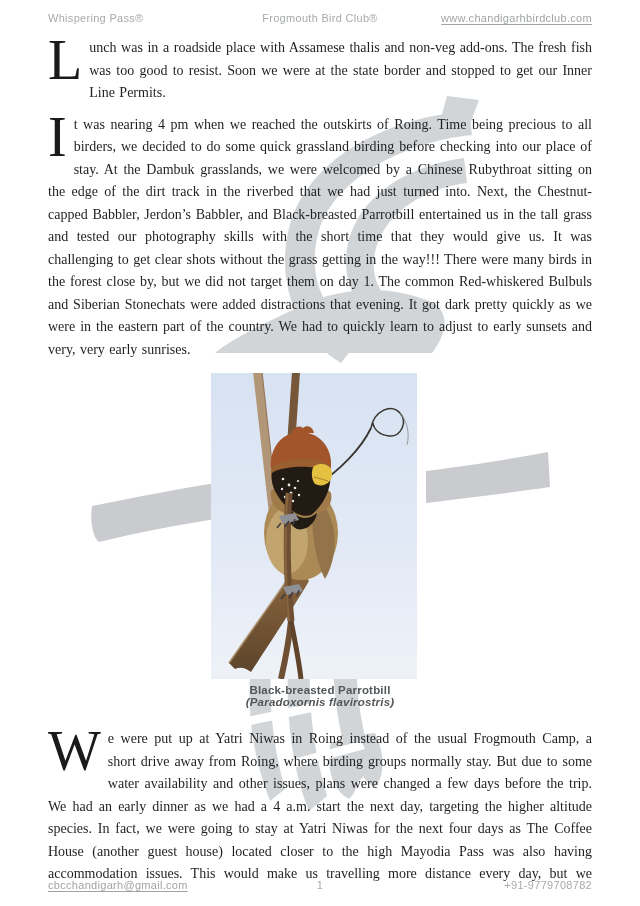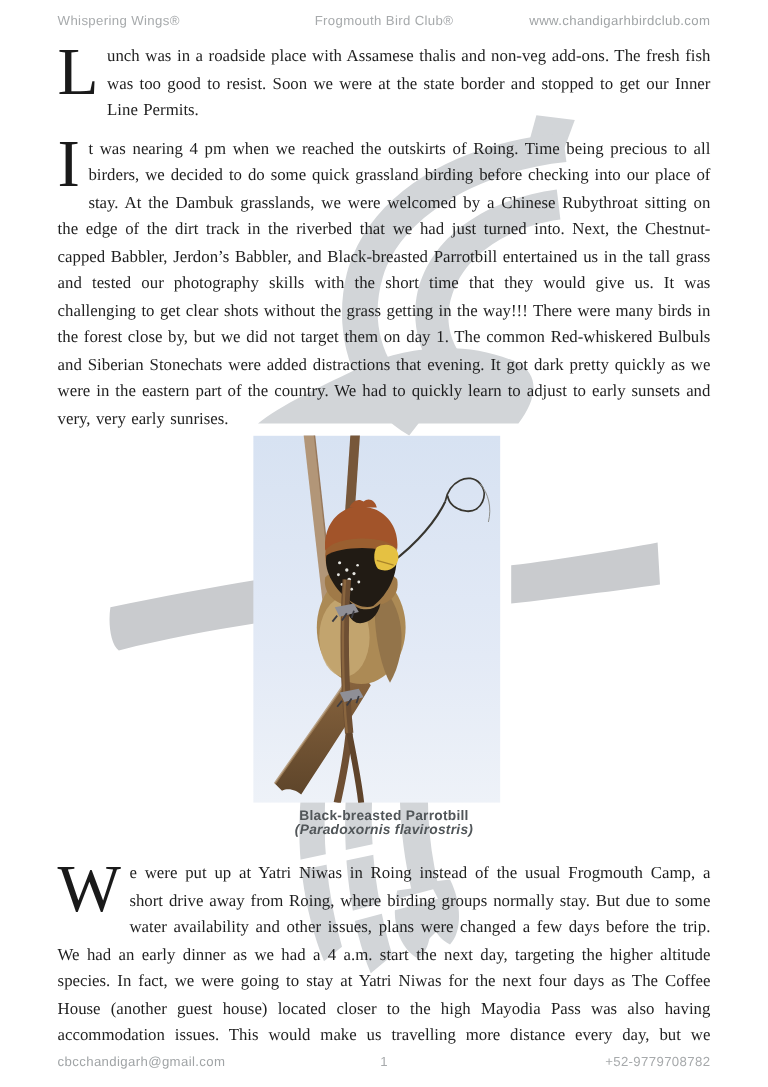--- a/index.html
+++ b/index.html
@@ -19,21 +19,21 @@
     display:flex;align-items:baseline;
     font-family:"Liberation Sans", sans-serif;
     font-size:11px;color:#a7aaac;letter-spacing:.3px;
     z-index:2;
   }
   .page-header{top:12px;}
   .page-footer{bottom:15px;}
   .hf-left{flex:1;text-align:left;}
   .hf-center{flex:1;text-align:center;}
   .hf-right{flex:1;text-align:right;}
-  .hf-link{text-underline-offset:2px;cursor:pointer;color:#a0a4a6;}
+  .hf-link{text-decoration:underline;text-underline-offset:2px;cursor:pointer;color:#a0a4a6;}
   
   .content{
     position:absolute;inset:0;
     padding:37px 48px 0 48px;
     z-index:1;
   }
   .body-text{
     margin:0;
     font-size:14px;line-height:22.5px;
     text-align:justify;
@@ -42,21 +42,21 @@
   }
   .body-text + .body-text{margin-top:9px;}
   .dropcap{
     float:left;
     font-size:56px;line-height:44px;height:45px;
     padding:0 7px 0 0;margin-top:1px;
     color:#1a1a1a;
   }
   .continues{text-align-last:justify;}
   
-  .figure-block{margin:2px auto 0 auto;width:218px;}
+  .figure-block{margin:12px auto 0 auto;width:218px;}
   .photo{display:block;}
   .caption{
     margin-top:5px;
     text-align:center;
     font-family:"Liberation Sans", sans-serif;
     font-weight:bold;font-size:11.5px;letter-spacing:.2px;
     color:#515659;
   }
   .caption .species{font-style:italic;}
   .after-figure{margin-top:20px;}
@@ -82,21 +82,21 @@
       <path d="M92,506 C136,497 179,489 216,483 L216,519 C178,525 139,532 99,542 C92,537 90,519 92,506 Z"></path>
       <path d="M426,471 C469,466 516,458 548,452 L550,487 C515,492 468,498 426,503 Z"></path>
     </g>
     <g fill="#ffffff">
       <path d="M247,717 L332,699 L336,707 L251,725 Z"></path>
       <path d="M286,761 L361,741 L365,749 L290,769 Z"></path>
     </g>
   </svg>
 
   <div class="page-header">
-    <span class="hf-left">Whispering Wings®</span>
+    <span class="hf-left">Whispering Pass®</span>
     <span class="hf-center">Frogmouth Bird Club®</span>
     <span class="hf-right hf-link">www.chandigarhbirdclub.com</span>
   </div>
 
   <div class="content">
 
     <p class="body-text">
       <span class="dropcap">L</span><span>unch was in a roadside place with Assamese thalis and non-veg add-ons. The fresh fish was too good to resist. Soon we were at the state border and stopped to get our Inner Line Permits.</span>
     </p>
 
@@ -178,16 +178,16 @@
 
     <p class="body-text after-figure continues">
       <span class="dropcap">W</span><span>e were put up at Yatri Niwas in Roing instead of the usual Frogmouth Camp, a short drive away from Roing, where birding groups normally stay. But due to some water availability and other issues, plans were changed a few days before the trip. We had an early dinner as we had a 4 a.m. start the next day, targeting the higher altitude species. In fact, we were going to stay at Yatri Niwas for the next four days as The Coffee House (another guest house) located closer to the high Mayodia Pass was also having accommodation issues. This would make us travelling more distance every day, but we</span>
     </p>
 
   </div>
 
   <div class="page-footer">
     <span class="hf-left hf-link">cbcchandigarh@gmail.com</span>
     <span class="hf-center">1</span>
-    <span class="hf-right">+52-9779708782</span>
+    <span class="hf-right">+91-9779708782</span>
   </div>
 
 </div>
 
 </body></html>

